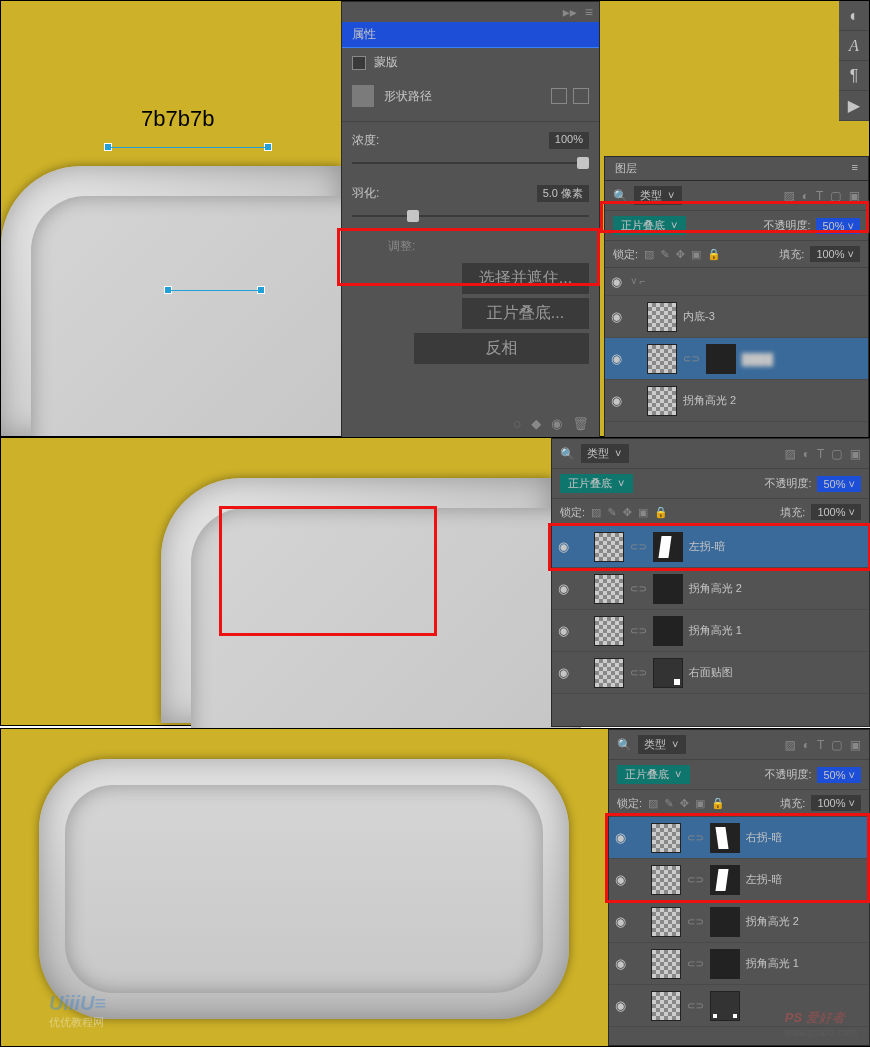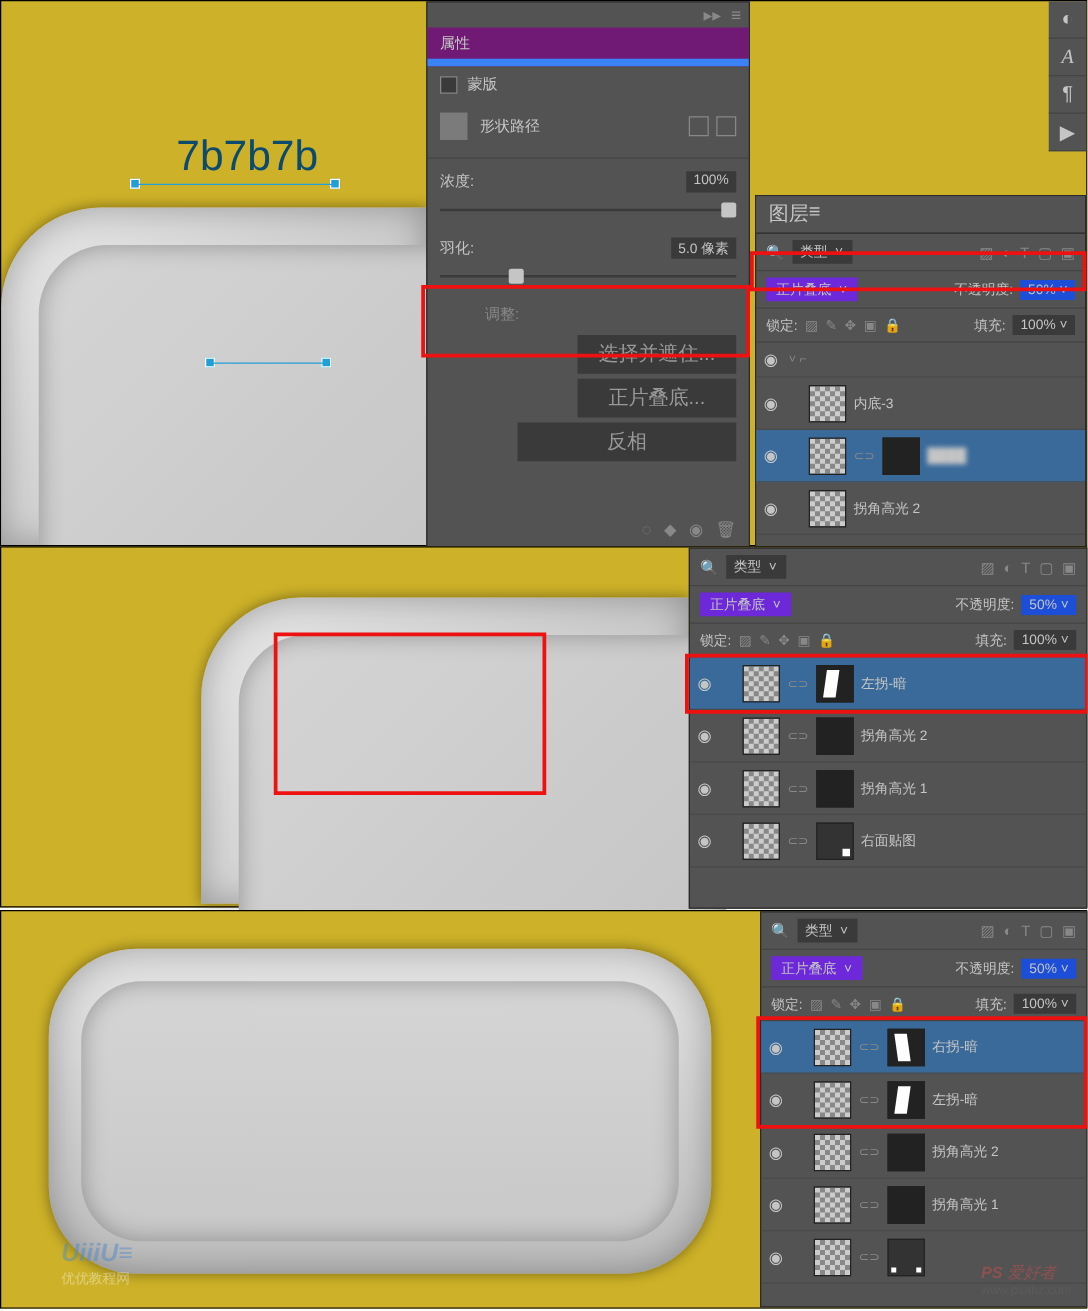--- a/index.html
+++ b/index.html
@@ -41,41 +41,41 @@
 }
 .metal-full::after {
   content: ''; position: absolute; left: 26px; top: 26px; right: 26px; bottom: 26px;
   background: linear-gradient(180deg, #d5d5d5, #c8c8c8);
   border-radius: 48px;
   box-shadow: inset 0 0 20px rgba(0,0,0,0.3);
 }
 
 .color-label {
   position: absolute; left: 140px; top: 105px;
-  color: #0c4a6e; font-size: 34px; font-family: Arial;
+  color: #000000; font-size: 22px; font-family: Arial;
 }
 .bezier-handle {
   position: absolute; width: 8px; height: 8px; background: #21a0d8;
   border: 1px solid #fff;
 }
 .bh1 { left: 103px; top: 142px; }
 .bh2 { left: 263px; top: 142px; }
 .bh3 { left: 256px; top: 285px; }
 .bh4 { left: 163px; top: 285px; }
 .bezier-line { position: absolute; border-top: 1px solid #21a0d8; }
 .bl1 { left: 108px; top: 146px; width: 157px; }
 .bl2 { left: 168px; top: 289px; width: 90px; }
 
 
 .props-panel {
   position: absolute; left: 340px; top: 0; width: 259px; height: 437px;
   background: #535353; color: #c5c5c5; font-size: 12px;
   border: 1px solid #2a2a2a;
 }
-.props-tab { background: #701a75; padding: 4px 10px; font-size: 12px; border-bottom: 6px solid #3b82f6; display: flex; justify-content: space-between; align-items: flex-start; }
+.props-tab { background: #1d4ed8; padding: 4px 10px; font-size: 12px; border-bottom: 1px solid #3b82f6; display: flex; justify-content: space-between; align-items: flex-start; }
 .panel-menu { padding: 2px 6px; display: flex; justify-content: flex-end; gap: 8px; color: #888; font-size: 14px; }
 .props-header { padding: 6px 10px; display: flex; align-items: center; gap: 8px; }
 .mask-icon { width: 14px; height: 14px; border: 1px solid #888; background: #3a3a3a; }
 .shape-row { padding: 8px 10px 14px; display: flex; align-items: center; justify-content: space-between; border-bottom: 1px solid #444; }
 .shape-thumb { width: 22px; height: 22px; background: #7b7b7b; }
 .shape-icons { display: flex; gap: 6px; }
 .shape-icons span { width: 16px; height: 16px; border: 1px solid #888; display: inline-block; }
 .slider-row { padding: 10px 10px 4px; }
 .slider-row .r1 { display: flex; justify-content: space-between; margin-bottom: 6px; }
 .slider-row .val { background: #3a3a3a; padding: 1px 6px; font-size: 11px; }
@@ -89,28 +89,28 @@
 .panel-footer span { cursor: pointer; }
 
 
 .layers-panel {
   position: absolute; top: 155px; right: 0; width: 265px; height: 282px;
   background: #535353; color: #c5c5c5; font-size: 12px;
   border: 1px solid #2a2a2a;
 }
 .layers-panel.v2 { top: 0; left: 550px; width: 319px; height: 289px; }
 .layers-panel.v3 { top: 0; left: 607px; width: 262px; height: 317px; }
-.lp-tab { background: #535353; padding: 4px 10px; font-size: 16px; border-bottom: 1px solid #2a2a2a; display: flex; }
+.lp-tab { background: #535353; padding: 4px 10px; font-size: 11px; border-bottom: 1px solid #2a2a2a; display: flex; justify-content: space-between; }
 .lp-filter { padding: 5px 8px; display: flex; align-items: center; gap: 6px; border-bottom: 1px solid #444; }
 .lp-filter .search { color: #888; }
 .lp-filter .dropdown { background: #3a3a3a; padding: 2px 6px; font-size: 11px; min-width: 48px; }
 .lp-filter .icons { display: flex; gap: 7px; margin-left: auto; color: #888; font-size: 12px; }
 .lp-filter .icons span { cursor: pointer; }
 .lp-blend { padding: 5px 8px; display: flex; align-items: center; gap: 6px; border-bottom: 1px solid #444; }
-.lp-blend .mode { background: #6d28d9; padding: 2px 8px; font-size: 11px; min-width: 70px; }
+.lp-blend .mode { background: #0f766e; padding: 2px 8px; font-size: 11px; min-width: 70px; }
 .lp-blend .opacity-label { margin-left: auto; font-size: 11px; }
 .lp-blend .opacity-val { background: #1d4ed8; padding: 2px 6px; font-size: 11px; }
 .lp-lock { padding: 5px 8px; display: flex; align-items: center; gap: 6px; border-bottom: 1px solid #444; font-size: 11px; }
 .lp-lock .icons { display: flex; gap: 6px; color: #888; }
 .lp-lock .fill-label { margin-left: auto; }
 .lp-lock .fill-val { background: #3a3a3a; padding: 2px 6px; }
 .layer-row { display: flex; align-items: center; padding: 4px 6px; gap: 6px; border-bottom: 1px solid #4a4a4a; height: 42px; }
 .layer-row.selected { background: #3a6a9a; }
 .layer-row.short { height: 28px; }
 .eye { width: 14px; color: #c5c5c5; cursor: pointer; font-size: 13px; }

